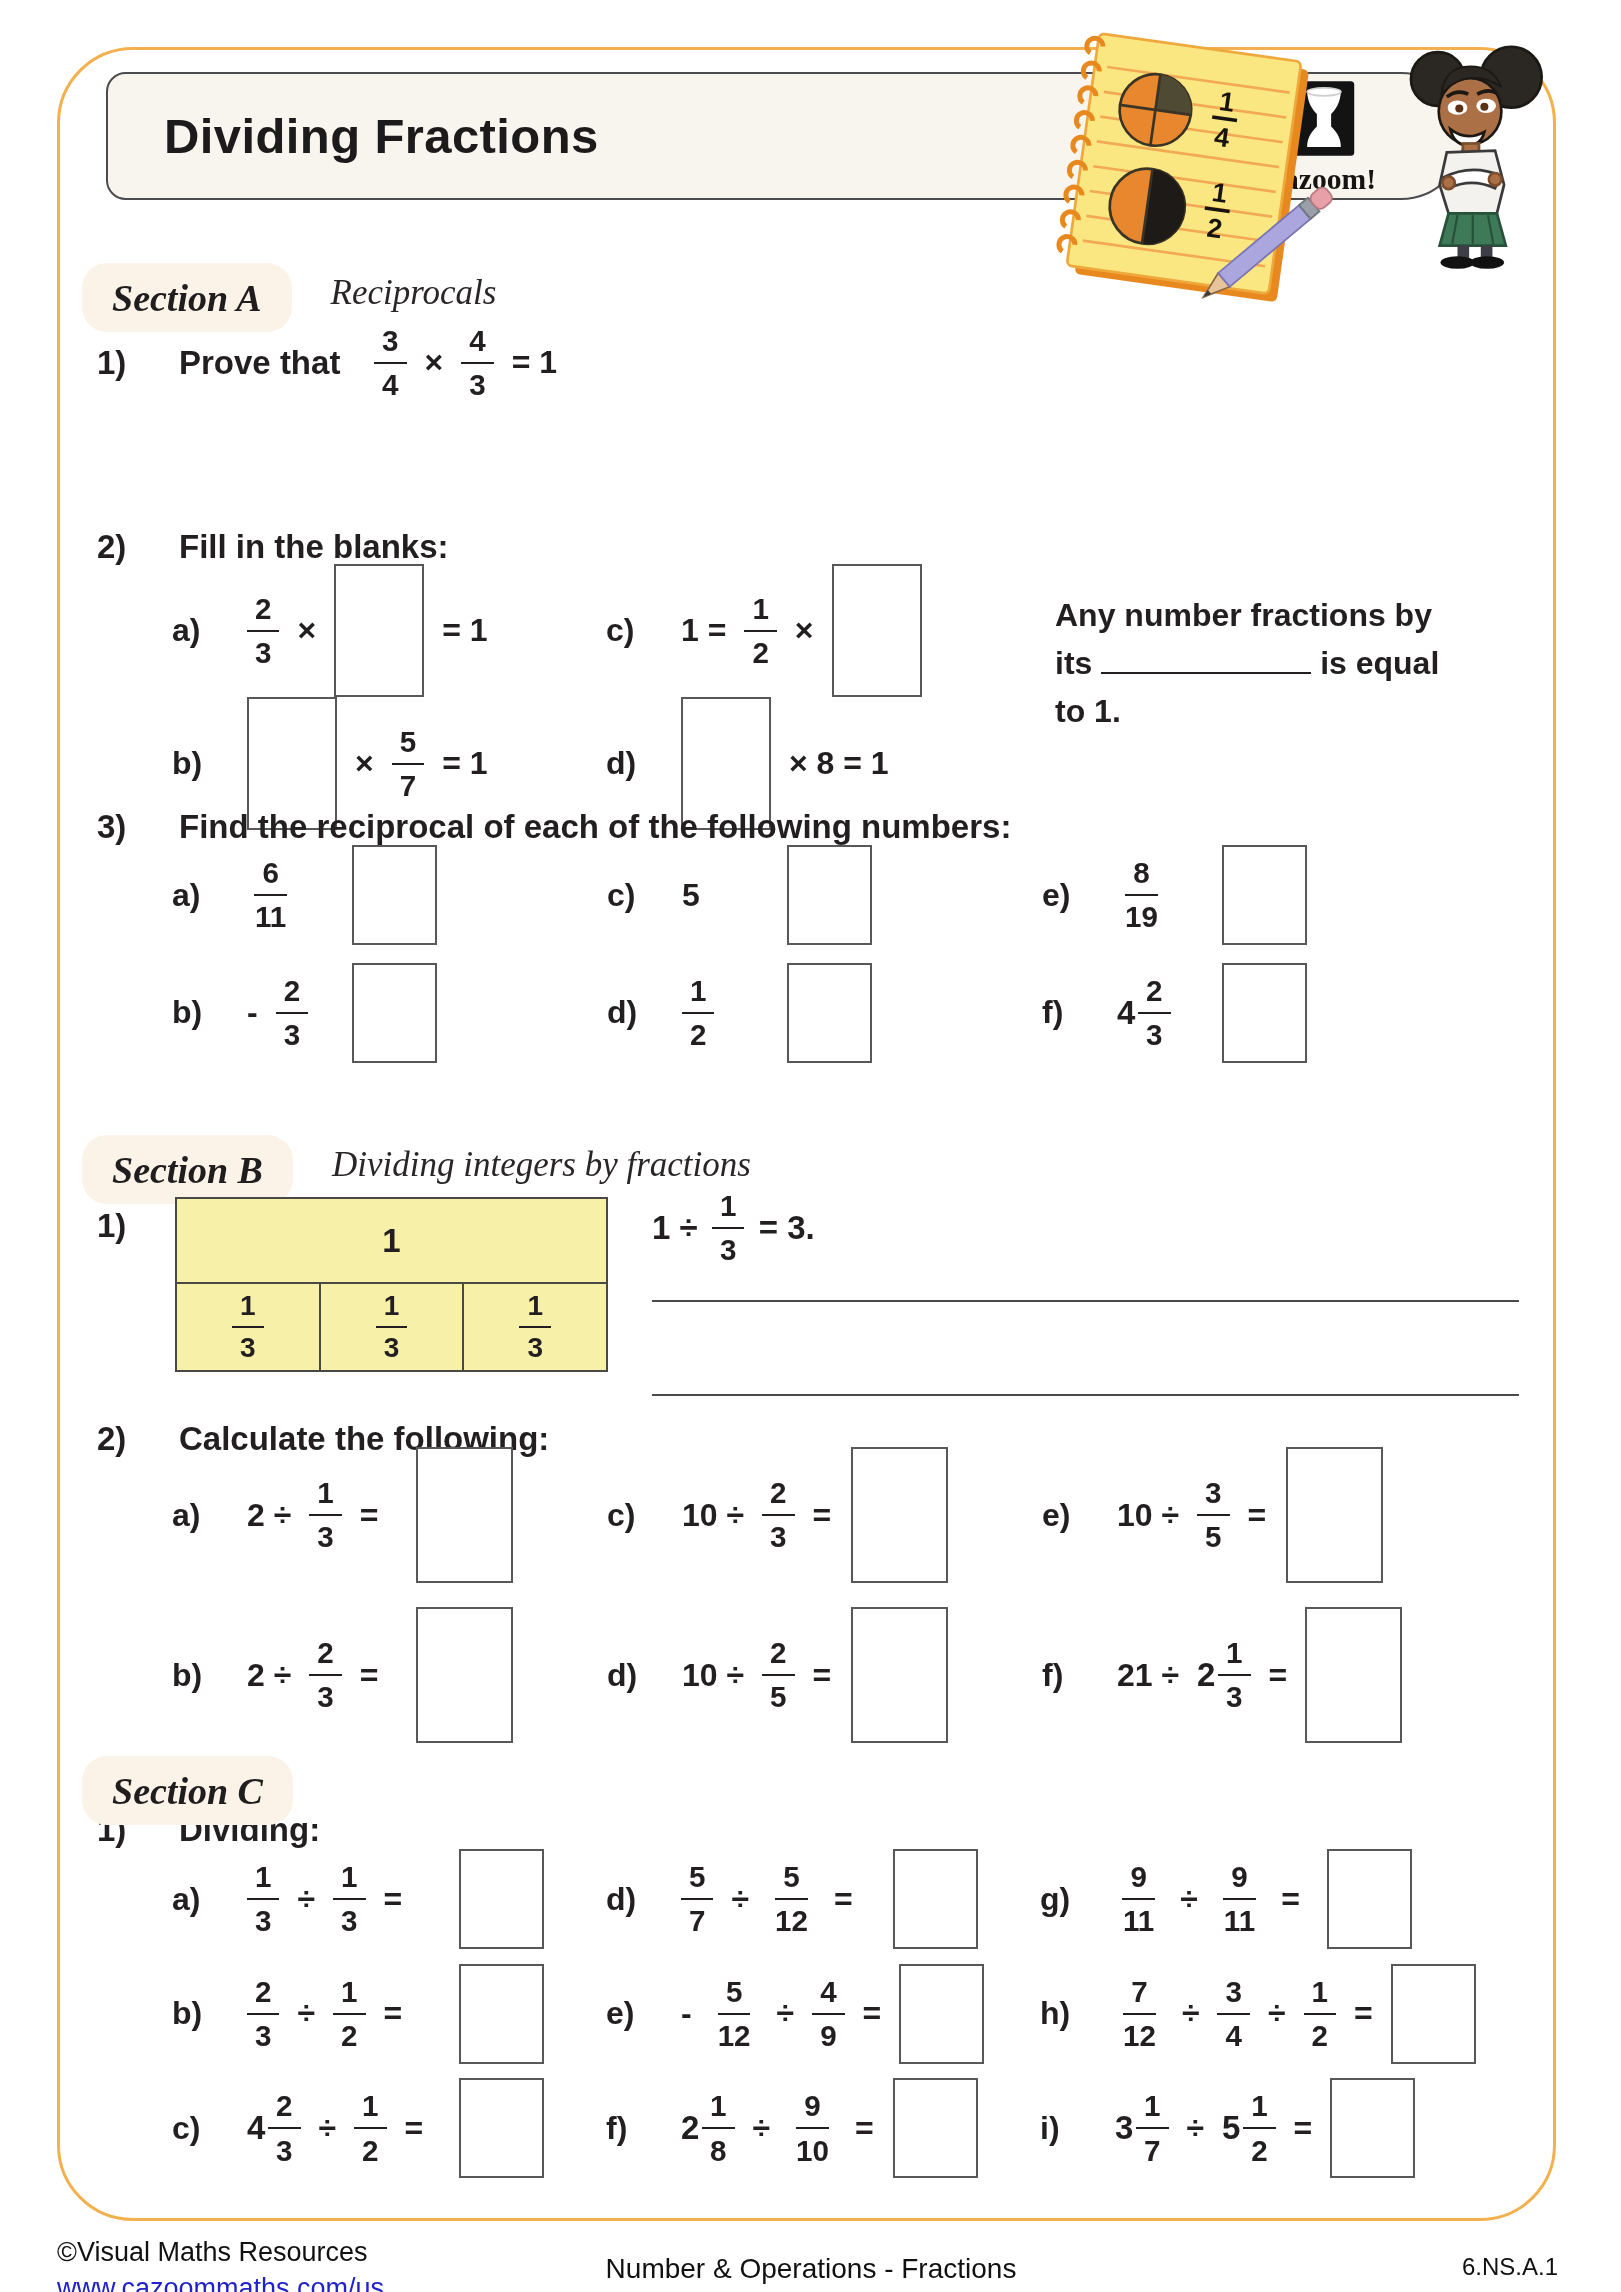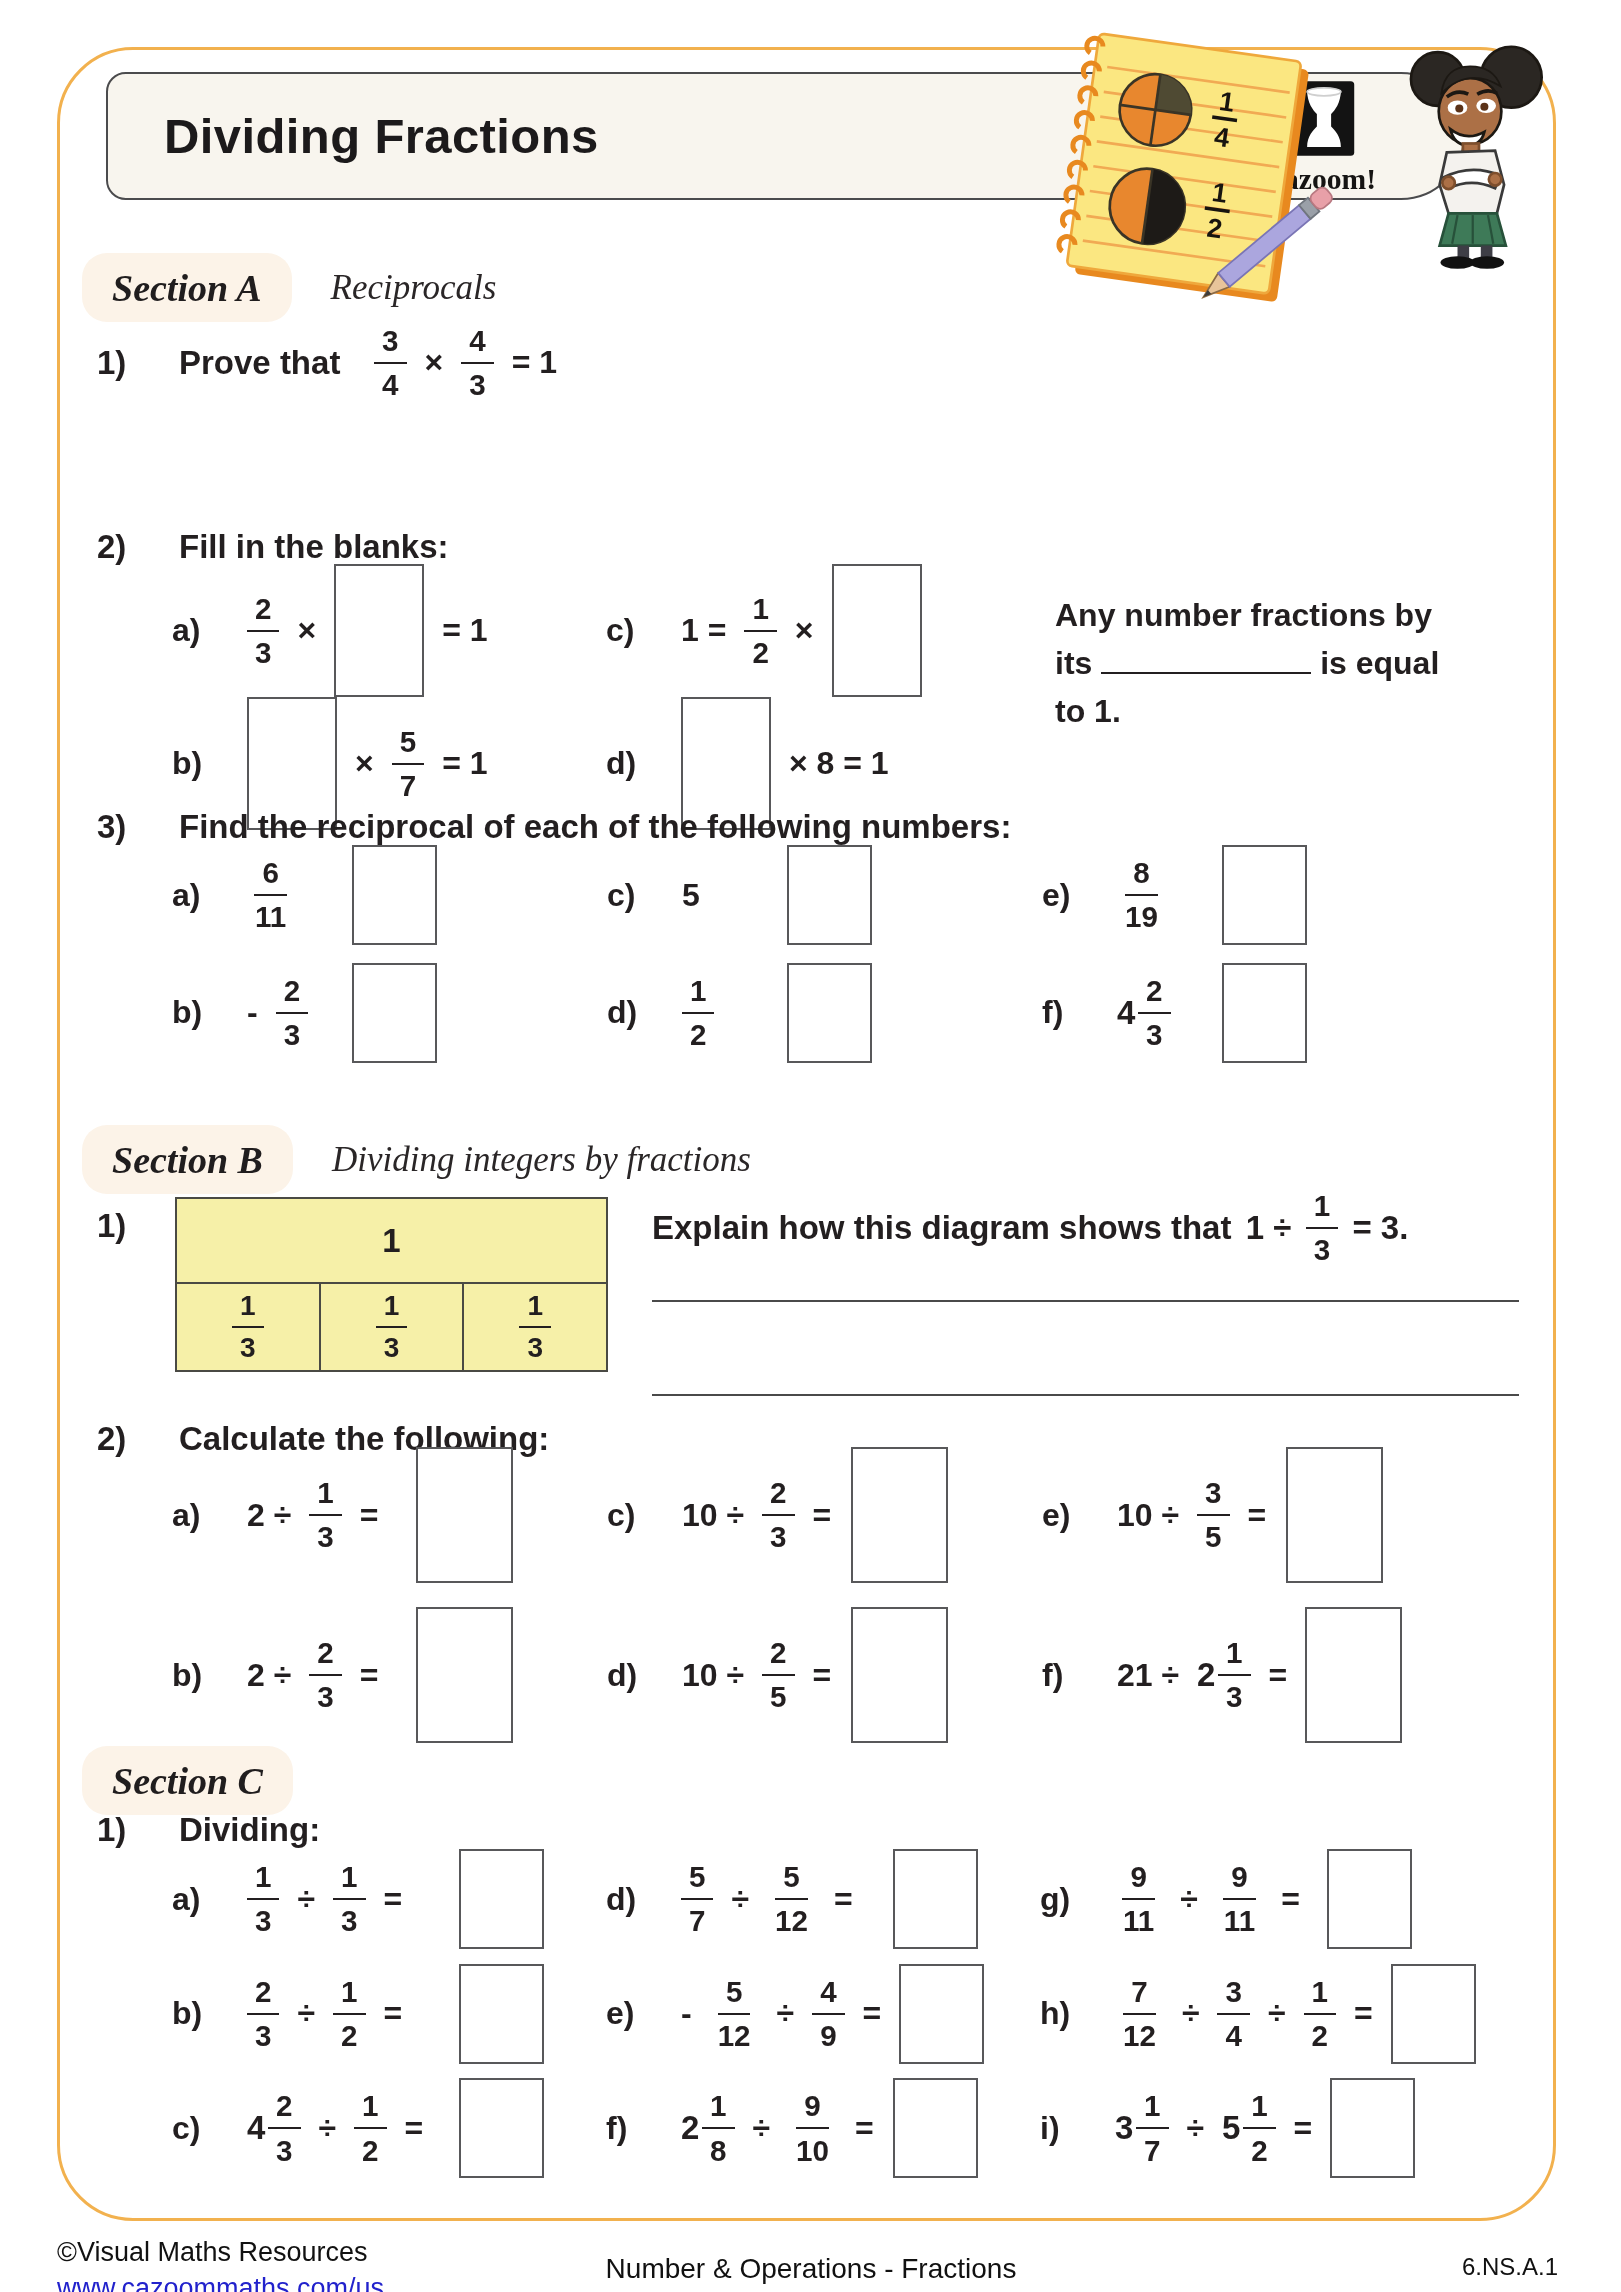--- a/index.html
+++ b/index.html
@@ -22,21 +22,21 @@
   .title-box h1{font-size:49px;font-weight:700;letter-spacing:0.4px;color:#1c1a1b;}
   .lozenge{left:1182px;top:72px;width:283px;height:128px;background:var(--panel);
     border:2.7px solid #4b4b4d;border-radius:64px;display:flex;flex-direction:column;
     align-items:center;justify-content:center;gap:1.8px;z-index:2;padding-top:3.6px;}
   .logo-text{font-family:"Liberation Serif",serif;font-weight:700;font-size:29.6px;color:#161413;}
   .notebook{left:1028px;top:27px;z-index:4;}
   .girl{left:1402px;top:43px;z-index:5;}
   
   .sec-row{left:82px;display:flex;align-items:center;gap:39px;z-index:1;}
   .sec-pill{background:var(--cream);border-radius:25px;padding:12.5px 30px;
-    font-family:"Liberation Serif",serif;font-style:italic;font-weight:700;font-size:38px;color:#201d1e;}
+    font-family:"Liberation Serif",serif;font-style:italic;font-weight:700;font-size:38px;color:#201d1e;margin-top:10px;}
   .sec-sub{font-family:"Liberation Serif",serif;font-style:italic;font-size:35px;color:#2a2627;}
   
   .q-row{display:flex;align-items:center;gap:23px;font-weight:700;font-size:33px;}
   .q-num{width:59px;flex:none;}
   .expr{display:flex;align-items:center;gap:18px;}
   .mtxt{font-weight:700;font-size:32px;white-space:nowrap;}
   .frac{display:inline-flex;flex-direction:column;align-items:center;line-height:1;
     font-weight:700;font-size:29.6px;}
   .frac .n{padding:1.8px 8px 6.3px;border-bottom:2.7px solid var(--ink);}
   .frac .d{padding:6.3px 8px 1.8px;}
@@ -345,21 +345,20 @@
     </div>
     <div class="diag-cell">
       <span class="frac">
           <span class="n">1</span>
           <span class="d">3</span>
         </span>
     </div>
   </div>
 </div>
 <div class="abs explain">
-    <span class="mtxt">Explain how this diagram shows that</span>
     <span class="mtxt">1 ÷</span>
     <span class="frac">
       <span class="n">1</span>
       <span class="d">3</span>
     </span>
     <span class="mtxt">= 3.</span>
   </div>
 <div class="abs ans-line" style="top:1300px"></div>
 <div class="abs ans-line" style="top:1394px"></div>
 

